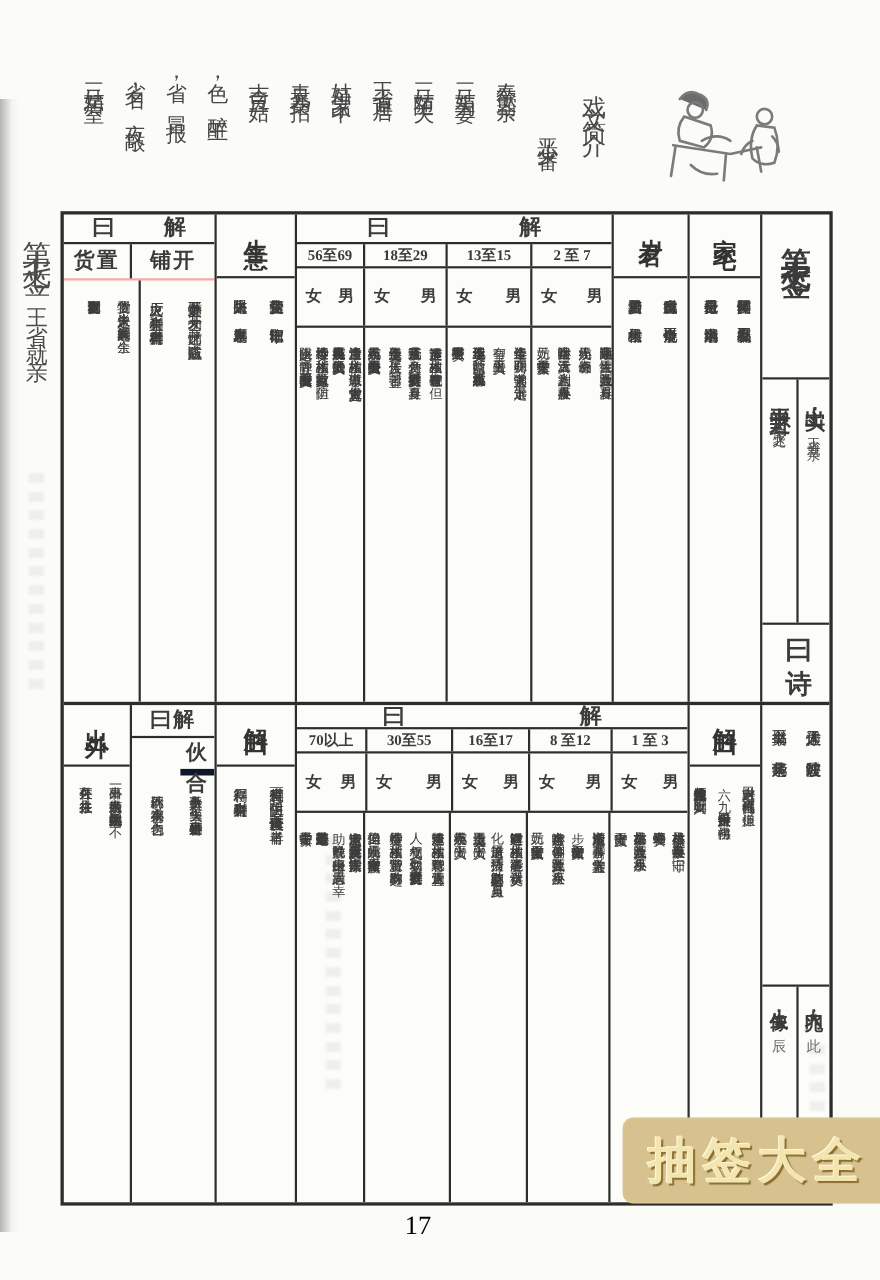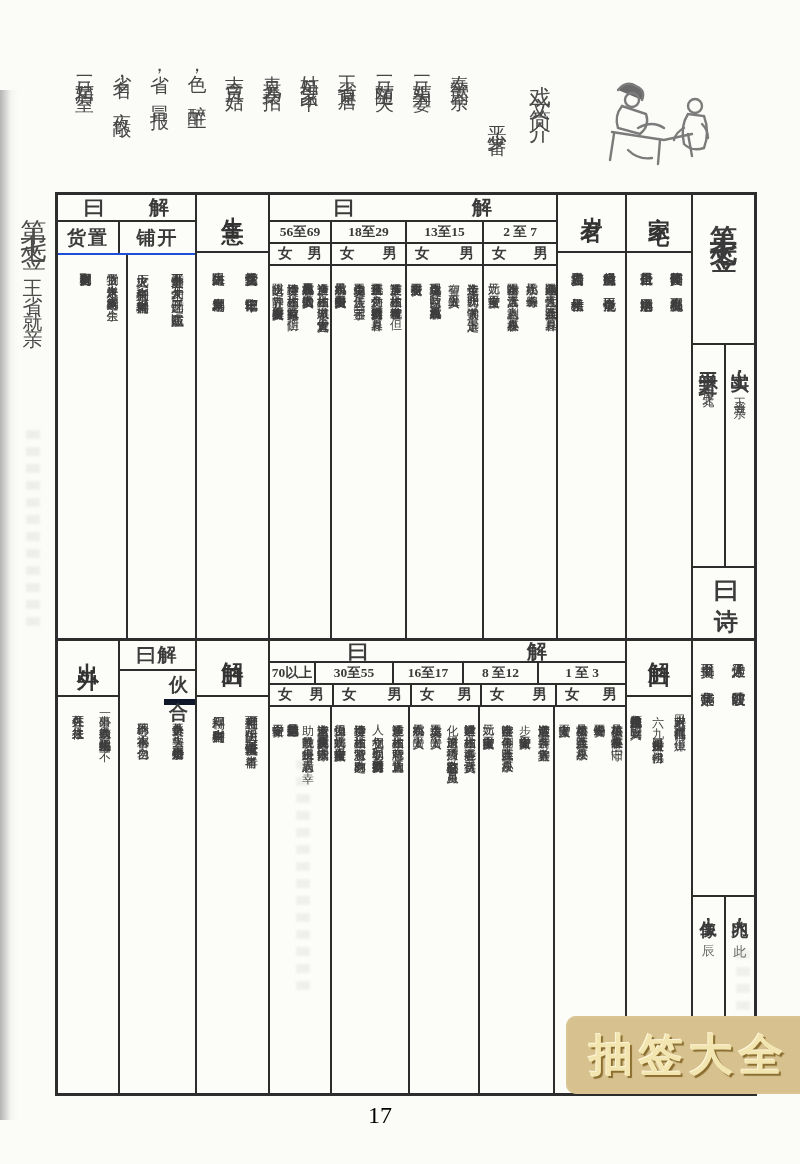--- a/index.html
+++ b/index.html
@@ -35,21 +35,21 @@
   .subrow>div+div{border-left:2px solid #2d2d2d;}
   .celltxt{padding-top:9px;font-size:13px;color:#3d3d3d;overflow:hidden;flex:1;}
   .f12{font-size:12px;}
   .lh15{line-height:15px;}.lh17{line-height:17.5px;}.lh19{line-height:19px;}
   .lh20{line-height:20px;}.lh22{line-height:22px;}.lh27{line-height:27px;}
   .lh30{line-height:30px;}.lh32{line-height:32px;}.lh33{line-height:33px;}.lh35{line-height:35px;}
   .ranges{display:flex;border-bottom:2px solid #2d2d2d;}
   .ranges>div{font-weight:bold;font-size:13.5px;text-align:center;line-height:20px;box-sizing:border-box;}
   .ranges>div+div{border-left:2px solid #2d2d2d;}
   .genders{display:flex;border-bottom:2px solid #2d2d2d;}
-  .genders>div{font-weight:bold;font-size:14.5px;line-height:20px;box-sizing:border-box;padding:0 8px;font-family:Liberation Mono, monospace;}
+  .genders>div{font-weight:bold;font-size:14.5px;line-height:20px;box-sizing:border-box;padding:16px 8px;}
   .genders>div+div{border-left:2px solid #2d2d2d;}
   .agecells{display:flex;flex:1;}
   .agecells>div{display:flex;box-sizing:border-box;}
   .agecells>div+div{border-left:2px solid #2d2d2d;}
   .half{width:50%;overflow:hidden;padding-top:8px;color:#3d3d3d;}
   
   #sign-title{height:162px;border-bottom:2px solid #2d2d2d;display:flex;justify-content:center;}
   #sign-title span{font-size:27px;font-weight:bold;letter-spacing:7px;padding-top:8px;}
   #sign-mid{height:242px;border-bottom:2px solid #2d2d2d;display:flex;}
   #sign-mid>div{width:50%;box-sizing:border-box;display:flex;justify-content:center;padding-top:10px;}
@@ -120,21 +120,21 @@
     <span id="margin-no">第十七签</span>
     <span id="margin-name">王省就亲</span>
   </div>
 
   <div id="tbl">
 
     <div class="trow" id="row1">
 
       <div class="col" style="width:137px;">
         <div class="spanh spread" style="padding:0 26px;">曰解</div>
-        <div class="subrow" style="height:33px;border-bottom:2px solid #1d4ed8;">
+        <div class="subrow" style="height:33px;border-bottom:2px solid #fca5a5;">
           <div class="hlabel" style="width:60px;line-height:31px;">货置</div>
           <div class="hlabel" style="flex:1;line-height:31px;">铺开</div>
         </div>
         <div class="subrow" style="flex:1;">
           <div class="v pre celltxt lh27 f12" style="width:60px;">卜置货物　肖牛之人定失　肖羊之人能得利　余生
 肖者不可贪取财利则吉也</div>
           <div class="v pre celltxt lh35" style="flex:1;">卜开铺之卦不美　未开勿开　已开之铺　应防盗贼
 火灾之厄　肖牛者失利　肖羊者可得大利</div>
         </div>
       </div>
@@ -246,21 +246,21 @@
         <div class="colh" style="height:56px;">
             <span class="v vlabel">解曰</span>
           </div>
         <div class="v pre celltxt lh33">生意有利可得　但防阻失　经营要正直谨慎　肖羊者
 得厚利　肖牛者失财利</div>
       </div>
 
       <div class="col" style="width:357px;">
         <div class="spanh spread" style="padding:0 78px;height:22px;line-height:21px;">曰解</div>
         <div class="ranges">
-          <div style="width:44px;">70以上</div>
+          <div style="width:62px;">70以上</div>
           <div style="width:78px;">30至55</div>
           <div style="width:70px;">16至17</div>
           <div style="width:75px;">8 至12</div>
           <div style="flex:1;">1 至 3</div>
         </div>
         <div class="genders">
           <div class="spread" style="width:62px;">女男</div>
           <div class="spread" style="width:78px;">女男</div>
           <div class="spread" style="width:70px;">女男</div>
           <div class="spread" style="width:75px;">女男</div>

